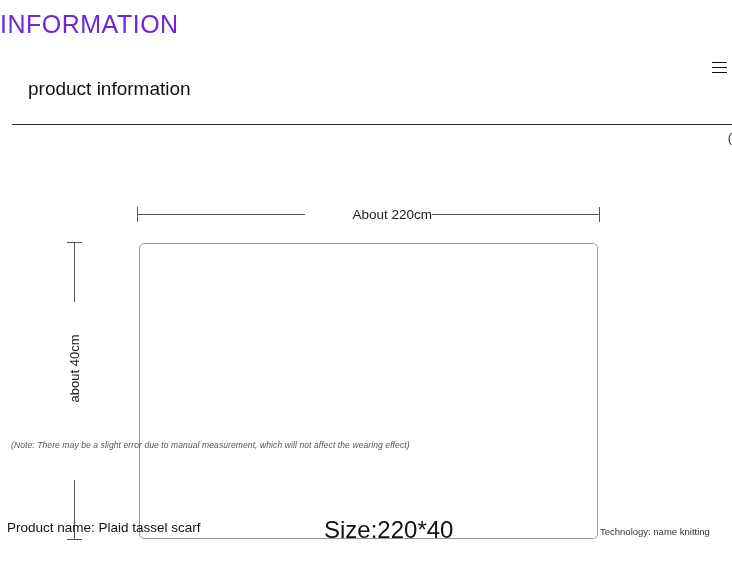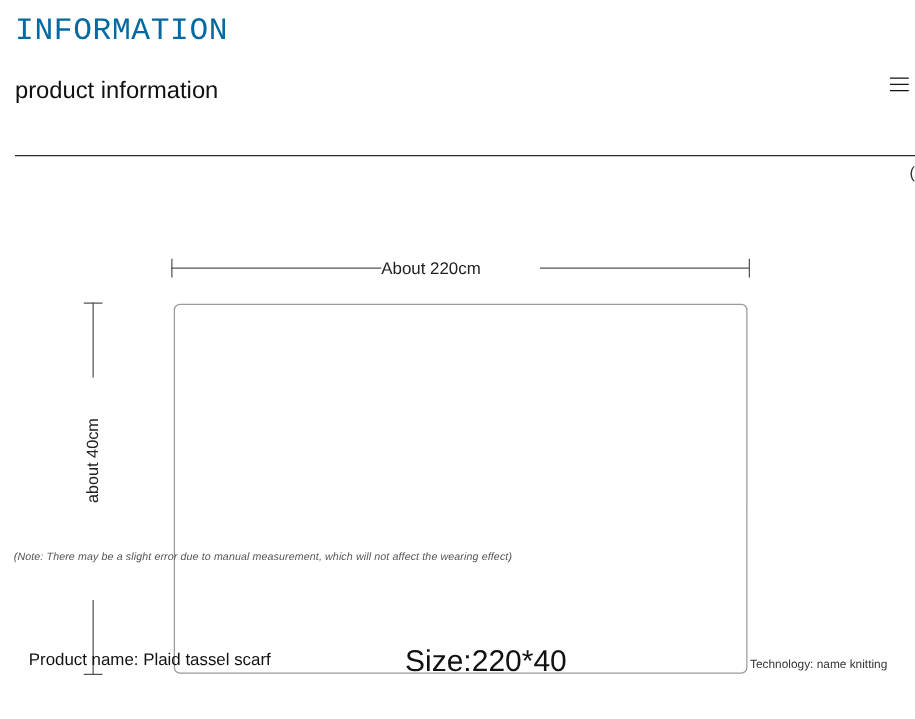--- a/index.html
+++ b/index.html
@@ -20,37 +20,37 @@
   
   .page-header {
     position: absolute;
     top: 0;
     left: 0;
     width: 732px;
     height: 125px;
   }
   .title-main {
     position: absolute;
-    left: 12px;
+    left: 0;
     top: 10px;
-    font-family: Liberation Mono, monospace;
+    font-family: Liberation Sans, sans-serif;
     font-size: 25px;
     letter-spacing: 0.5px;
-    color: #0369a1;
+    color: #6d28d9;
     font-weight: normal;
     margin: 0;
   }
   .title-sub {
     position: absolute;
     left: 12px;
     top: 62px;
     font-size: 19px;
     color: #111;
     font-weight: normal;
-    margin: 0;
+    margin: 16px;
   }
   .hamburger {
     position: absolute;
     right: 0px;
     top: 62px;
     width: 20px;
     height: 16px;
     cursor: pointer;
   }
   .hamburger span {
@@ -123,21 +123,21 @@
     top: 2px;
     width: 1px;
     height: 15px;
     background: #555;
   }
   .dim-top .dim-label {
     position: absolute;
     left: 168px;
     top: 0px;
     width: 127px;
-    text-align: left;
+    text-align: right;
     font-size: 13.5px;
     color: #222;
     line-height: 20px;
   }
 
   
   .dim-left {
     position: absolute;
     left: 66px;
     top: 92px;
@@ -214,21 +214,21 @@
   
   .footer {
     position: absolute;
     left: 0;
     top: 505px;
     width: 732px;
     height: 60px;
   }
   .footer-name {
     position: absolute;
-    left: 23px;
+    left: 7px;
     top: 15px;
     font-size: 13.5px;
     color: #111;
   }
   .footer-size {
     position: absolute;
     left: 324px;
     top: 11px;
     font-size: 24px;
     color: #111;

